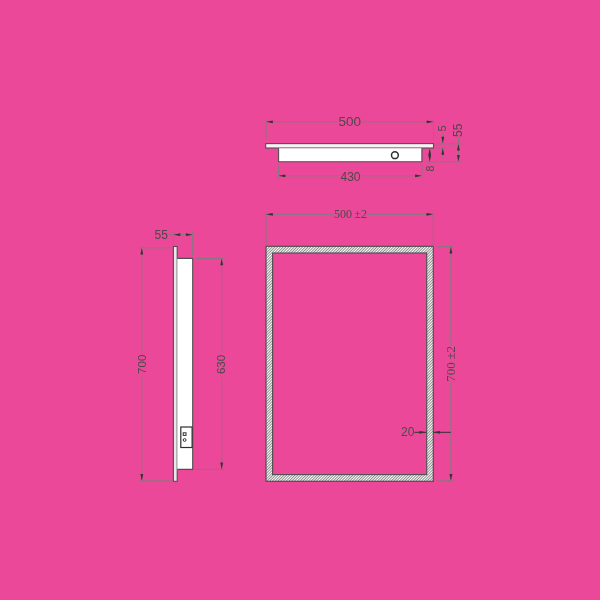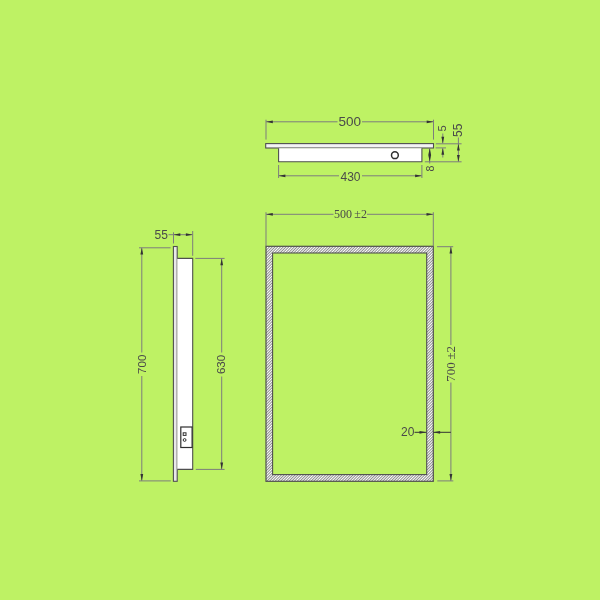--- a/index.html
+++ b/index.html
@@ -1,16 +1,16 @@
 <!DOCTYPE html>
 <html><head>
 <meta charset="utf-8">
 <style>
   html,body{margin:0;padding:0;background:#ffffff;}
-  .wrap{width:600px;height:600px;position:relative;background:#bef264;}
+  .wrap{width:600px;height:600px;position:relative;background:#ec4899;}
   text{font-family:"Liberation Sans",sans-serif;fill:#4a4a4a;}
   .ser{font-family:"Liberation Serif",serif;}
 </style>
 </head>
 <body>
 <div class="wrap">
 <svg width="600" height="600" viewBox="0 0 600 600" xmlns="http://www.w3.org/2000/svg">
 <defs>
 <pattern id="hatch" width="1.95" height="1.95" patternUnits="userSpaceOnUse" patternTransform="rotate(45)">
 <rect width="1.95" height="1.95" fill="#ffffff"></rect>

